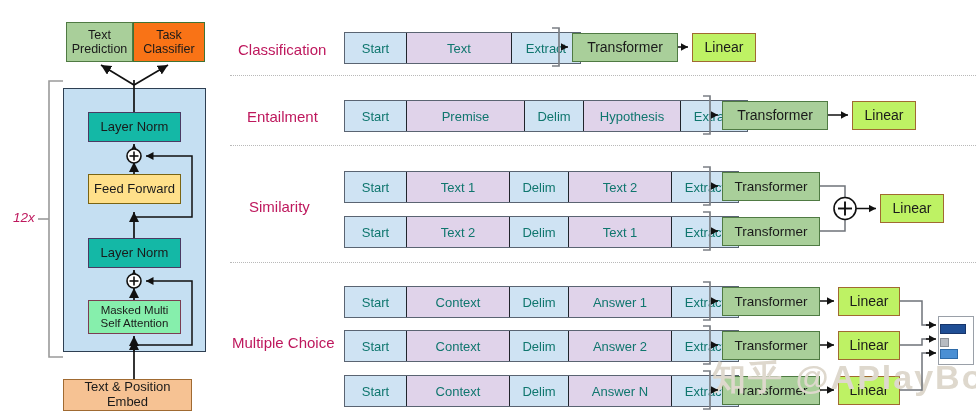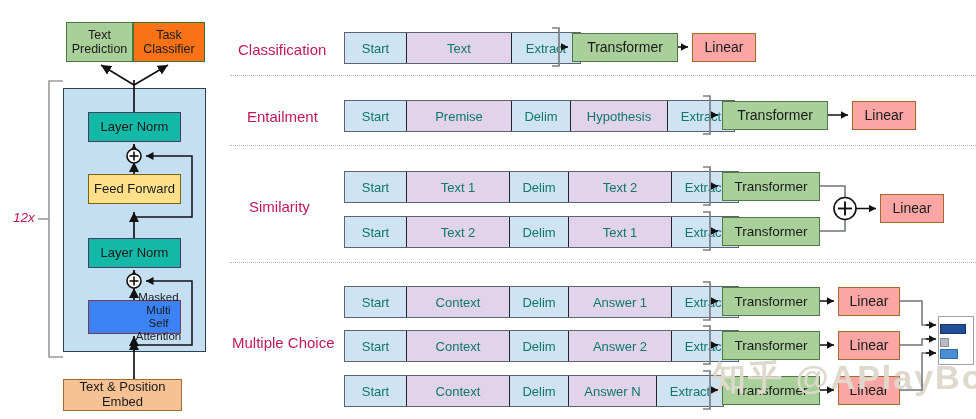--- a/index.html
+++ b/index.html
@@ -11,35 +11,35 @@
   
   .node{position:absolute;box-sizing:border-box;border:1.4px solid #555;
         display:flex;align-items:center;justify-content:center;
         text-align:center;line-height:1.12;}
 
   
   .green-light{background:#a9cf9a;border-color:#4f7a43;}
   .green-dark {background:#f97316;border-color:#3e7335;}
   .purple     {background:#14b8a6;border-color:#4b3a63;}
   .yellow     {background:#ffe08a;border-color:#7a6413;}
-  .pink       {background:#3b82f6;border-color:#7b3d52;padding-left:48px;}
+  .pink       {background:#86efac;border-color:#7b3d52;}
   .orange     {background:#f6c293;border-color:#a06a31;}
   .bluepanel  {background:#c5dff2;border:1.6px solid #2e3f52;}
 
   
   .tokrow{position:absolute;display:flex;height:32px;border:1.2px solid #5a6472;box-sizing:border-box;}
   .tokrow .cell{box-sizing:border-box;display:flex;align-items:center;justify-content:center;
                 border-right:1.2px solid #20242b;font-size:13px;color:#0f766e;}
   .tokrow .cell:last-child{border-right:none;}
   .c-blue{background:#cfe3f3;}
   .c-pur {background:#e0d3ea;}
   .small{font-size:11.5px;}
 
   .tboxg{background:#a9cf9a;border:1.4px solid #4f7a43;}
-  .tboxo{background:#fca5a5;border:1.4px solid #a06a31;}
+  .tboxo{background:#bef264;border:1.4px solid #a06a31;}
 
   .rowlabel{position:absolute;font-size:15px;color:#be185d;}
 
   .sep{position:absolute;left:230px;width:746px;height:0;
        border-top:1.6px dotted #b9b9b9;}
 
   
   svg.overlay{position:absolute;left:0;top:0;width:976px;height:419px;
               pointer-events:none;}
 
@@ -81,21 +81,21 @@
       <span>Layer Norm</span>
     </div>
 
   <div class="node pink" style="left:88px;top:300px;width:93px;height:34px;font-size:11.5px;">
     <span style="display:block">
       <span>Masked Multi</span><br>
       <span>Self Attention</span>
     </span>
   </div>
 
-  <div class="node orange" style="left:63px;top:379px;width:119px;height:32px;font-size:13px;">
+  <div class="node orange" style="left:63px;top:379px;width:129px;height:32px;font-size:13px;">
       <span>Text &amp; Position Embed</span>
     </div>
 
   <div class="rowlabel" style="left:13px;top:210px;font-size:13.5px;font-style:italic;">12x</div>
 </div>
 
 <div class="sep" style="top:75px;"></div>
 <div class="sep" style="top:145px;"></div>
 <div class="sep" style="top:262px;"></div>
 
@@ -105,21 +105,21 @@
 <div class="rowlabel" style="left:232px;top:334px;">Multiple Choice</div>
 
 <div class="tokrow" style="left:344px;top:32px;">
   <div class="cell c-blue small" style="width:62px;">Start</div>
   <div class="cell c-pur" style="width:105px;">Text</div>
   <div class="cell c-blue small" style="width:68px;">Extract</div>
 </div>
 
 <div class="tokrow" style="left:344px;top:100px;">
   <div class="cell c-blue small" style="width:62px;">Start</div>
-  <div class="cell c-pur" style="width:105px;">Premise</div>
+  <div class="cell c-pur" style="width:118px;">Premise</div>
   <div class="cell c-blue small" style="width:59px;">Delim</div>
   <div class="cell c-pur" style="width:97px;">Hypothesis</div>
   <div class="cell c-blue small" style="width:66px;">Extract</div>
 </div>
 
 <div class="tokrow" style="left:344px;top:171px;">
   <div class="cell c-blue small" style="width:62px;">Start</div>
   <div class="cell c-pur" style="width:103px;">Text 1</div>
   <div class="cell c-blue small" style="width:59px;">Delim</div>
   <div class="cell c-pur" style="width:103px;">Text 2</div>
@@ -145,21 +145,21 @@
   <div class="cell c-blue small" style="width:62px;">Start</div>
   <div class="cell c-pur" style="width:103px;">Context</div>
   <div class="cell c-blue small" style="width:59px;">Delim</div>
   <div class="cell c-pur" style="width:103px;">Answer 2</div>
   <div class="cell c-blue small" style="width:66px;">Extract</div>
 </div>
 <div class="tokrow" style="left:344px;top:375px;">
   <div class="cell c-blue small" style="width:62px;">Start</div>
   <div class="cell c-pur" style="width:103px;">Context</div>
   <div class="cell c-blue small" style="width:59px;">Delim</div>
-  <div class="cell c-pur" style="width:88px;">Answer N</div>
+  <div class="cell c-pur" style="width:103px;">Answer N</div>
   <div class="cell c-blue small" style="width:66px;">Extract</div>
 </div>
 
 <div class="node tboxg" style="left:572px;top:33px;width:106px;height:29px;font-size:14px;">
     <span>Transformer</span>
   </div>
 <div class="node tboxo" style="left:692px;top:33px;width:64px;height:29px;font-size:14px;">
     <span>Linear</span>
   </div>
 

